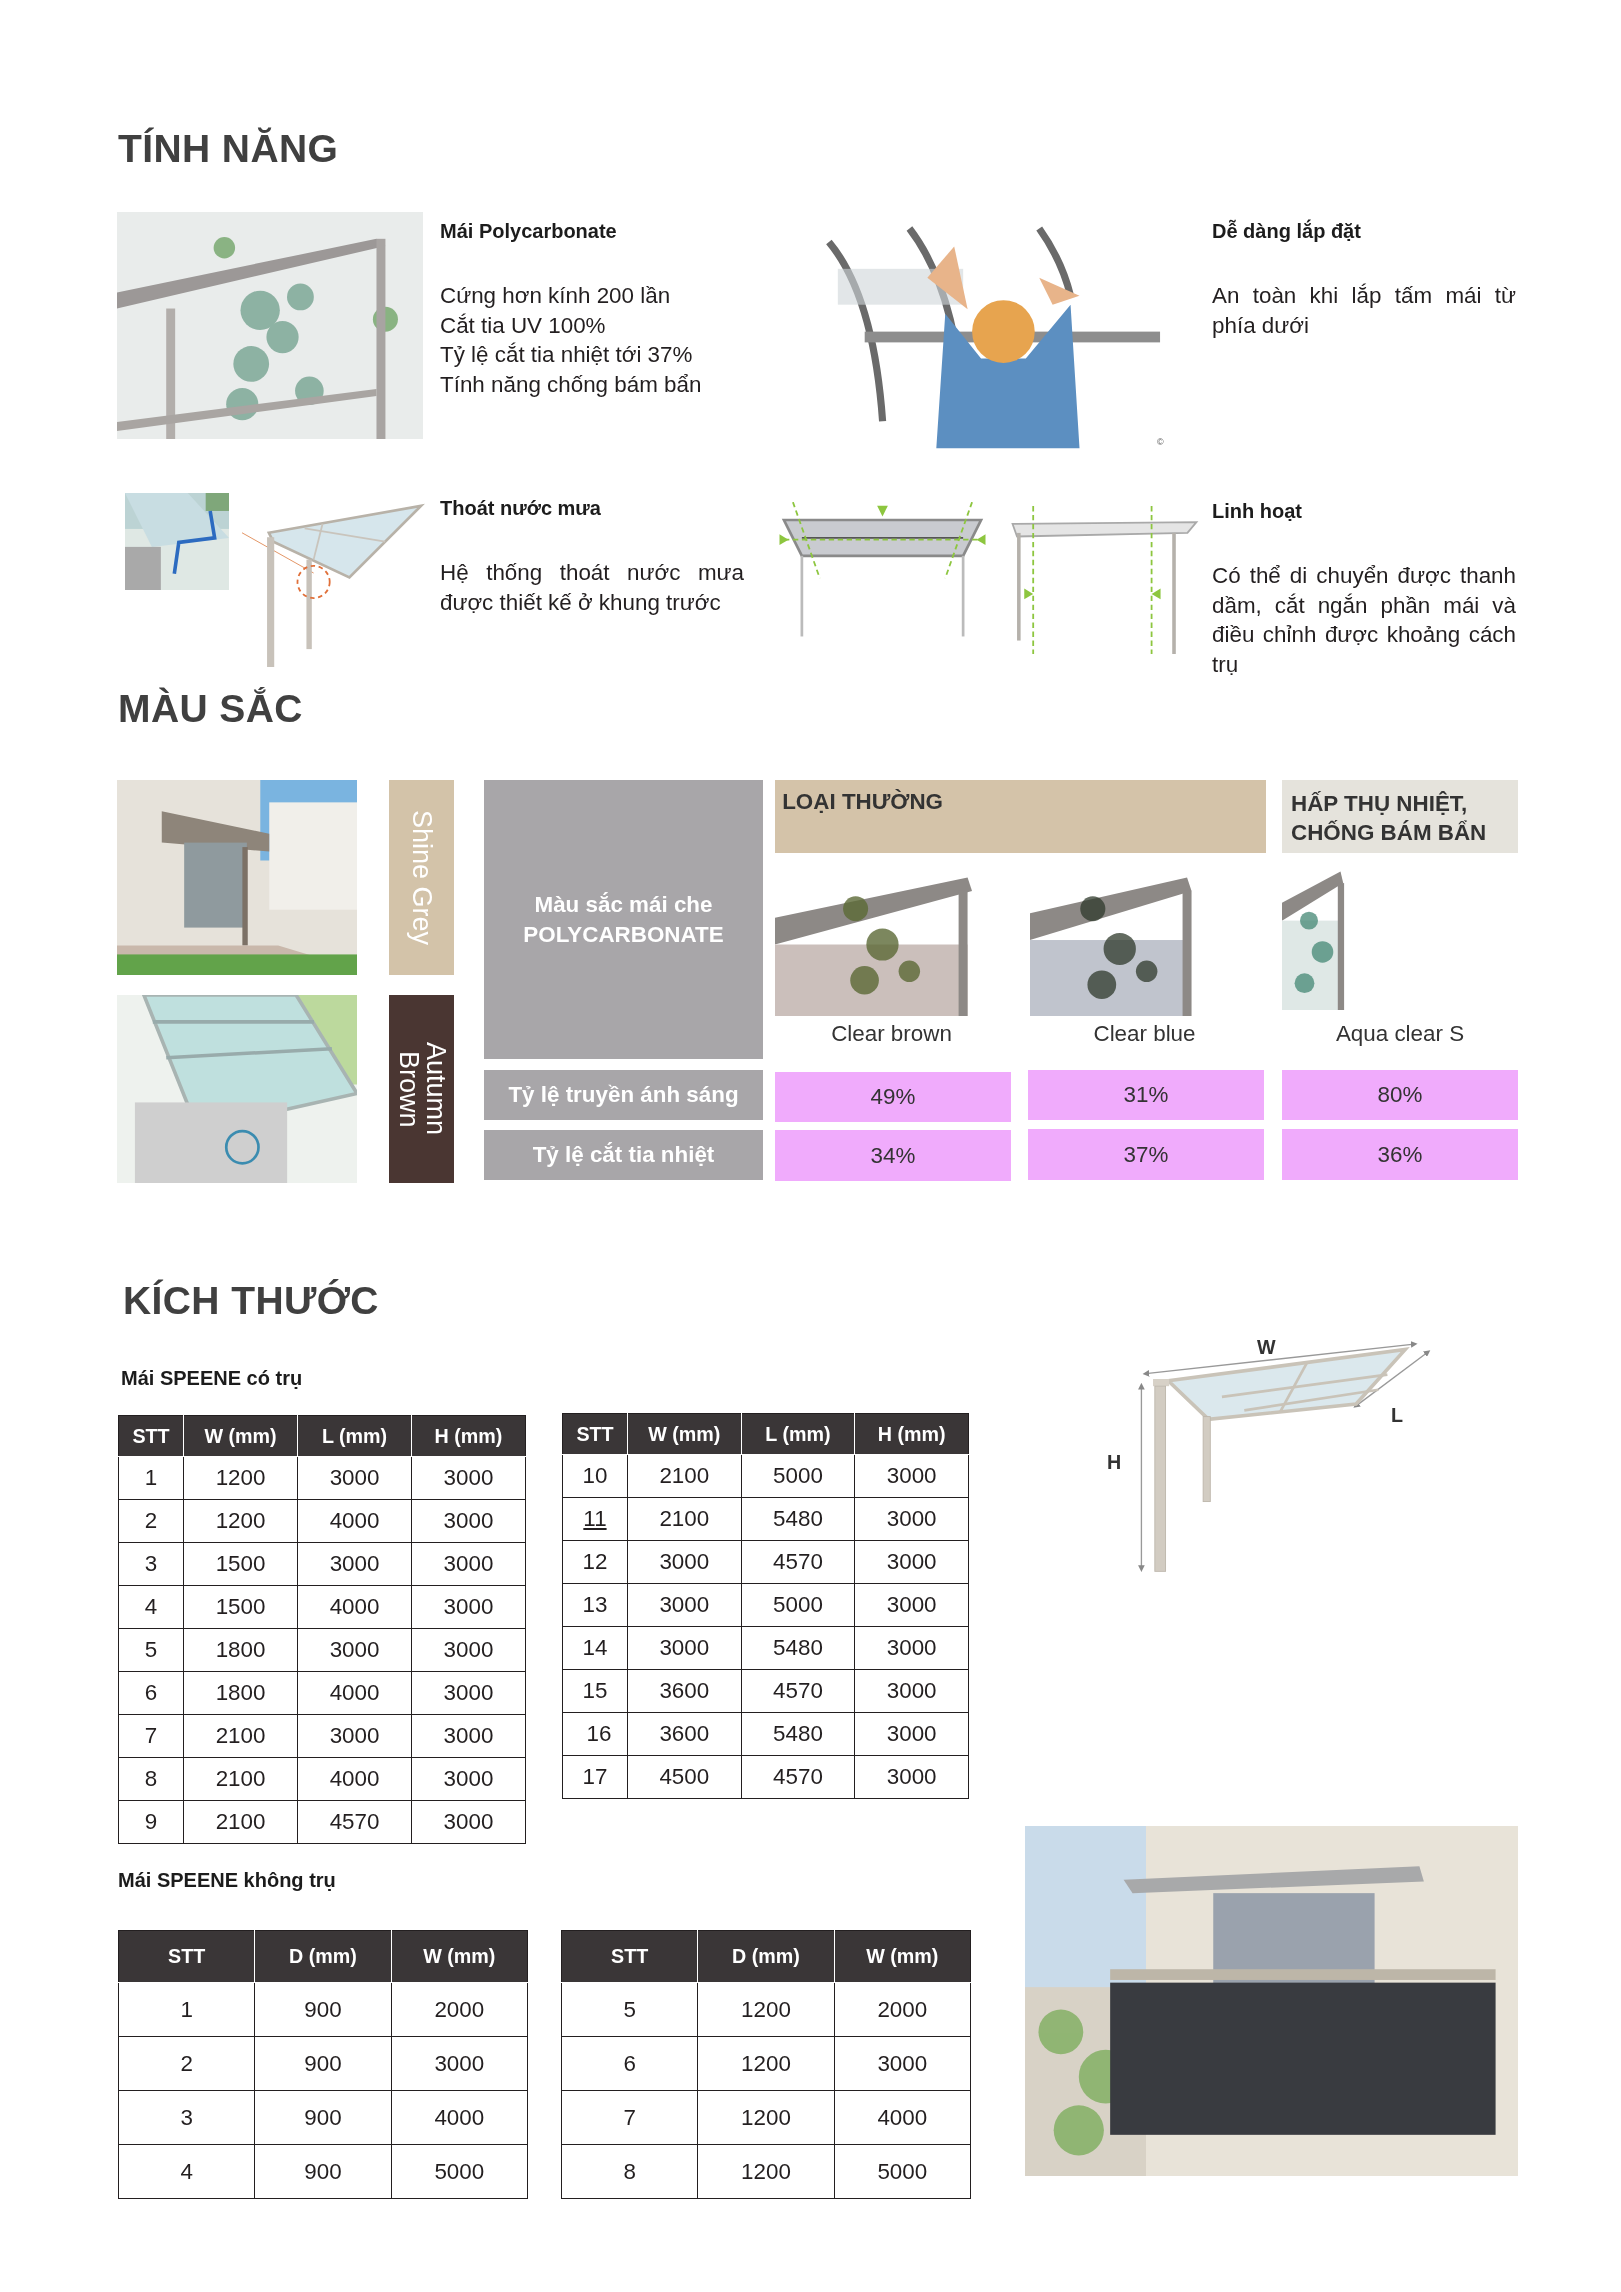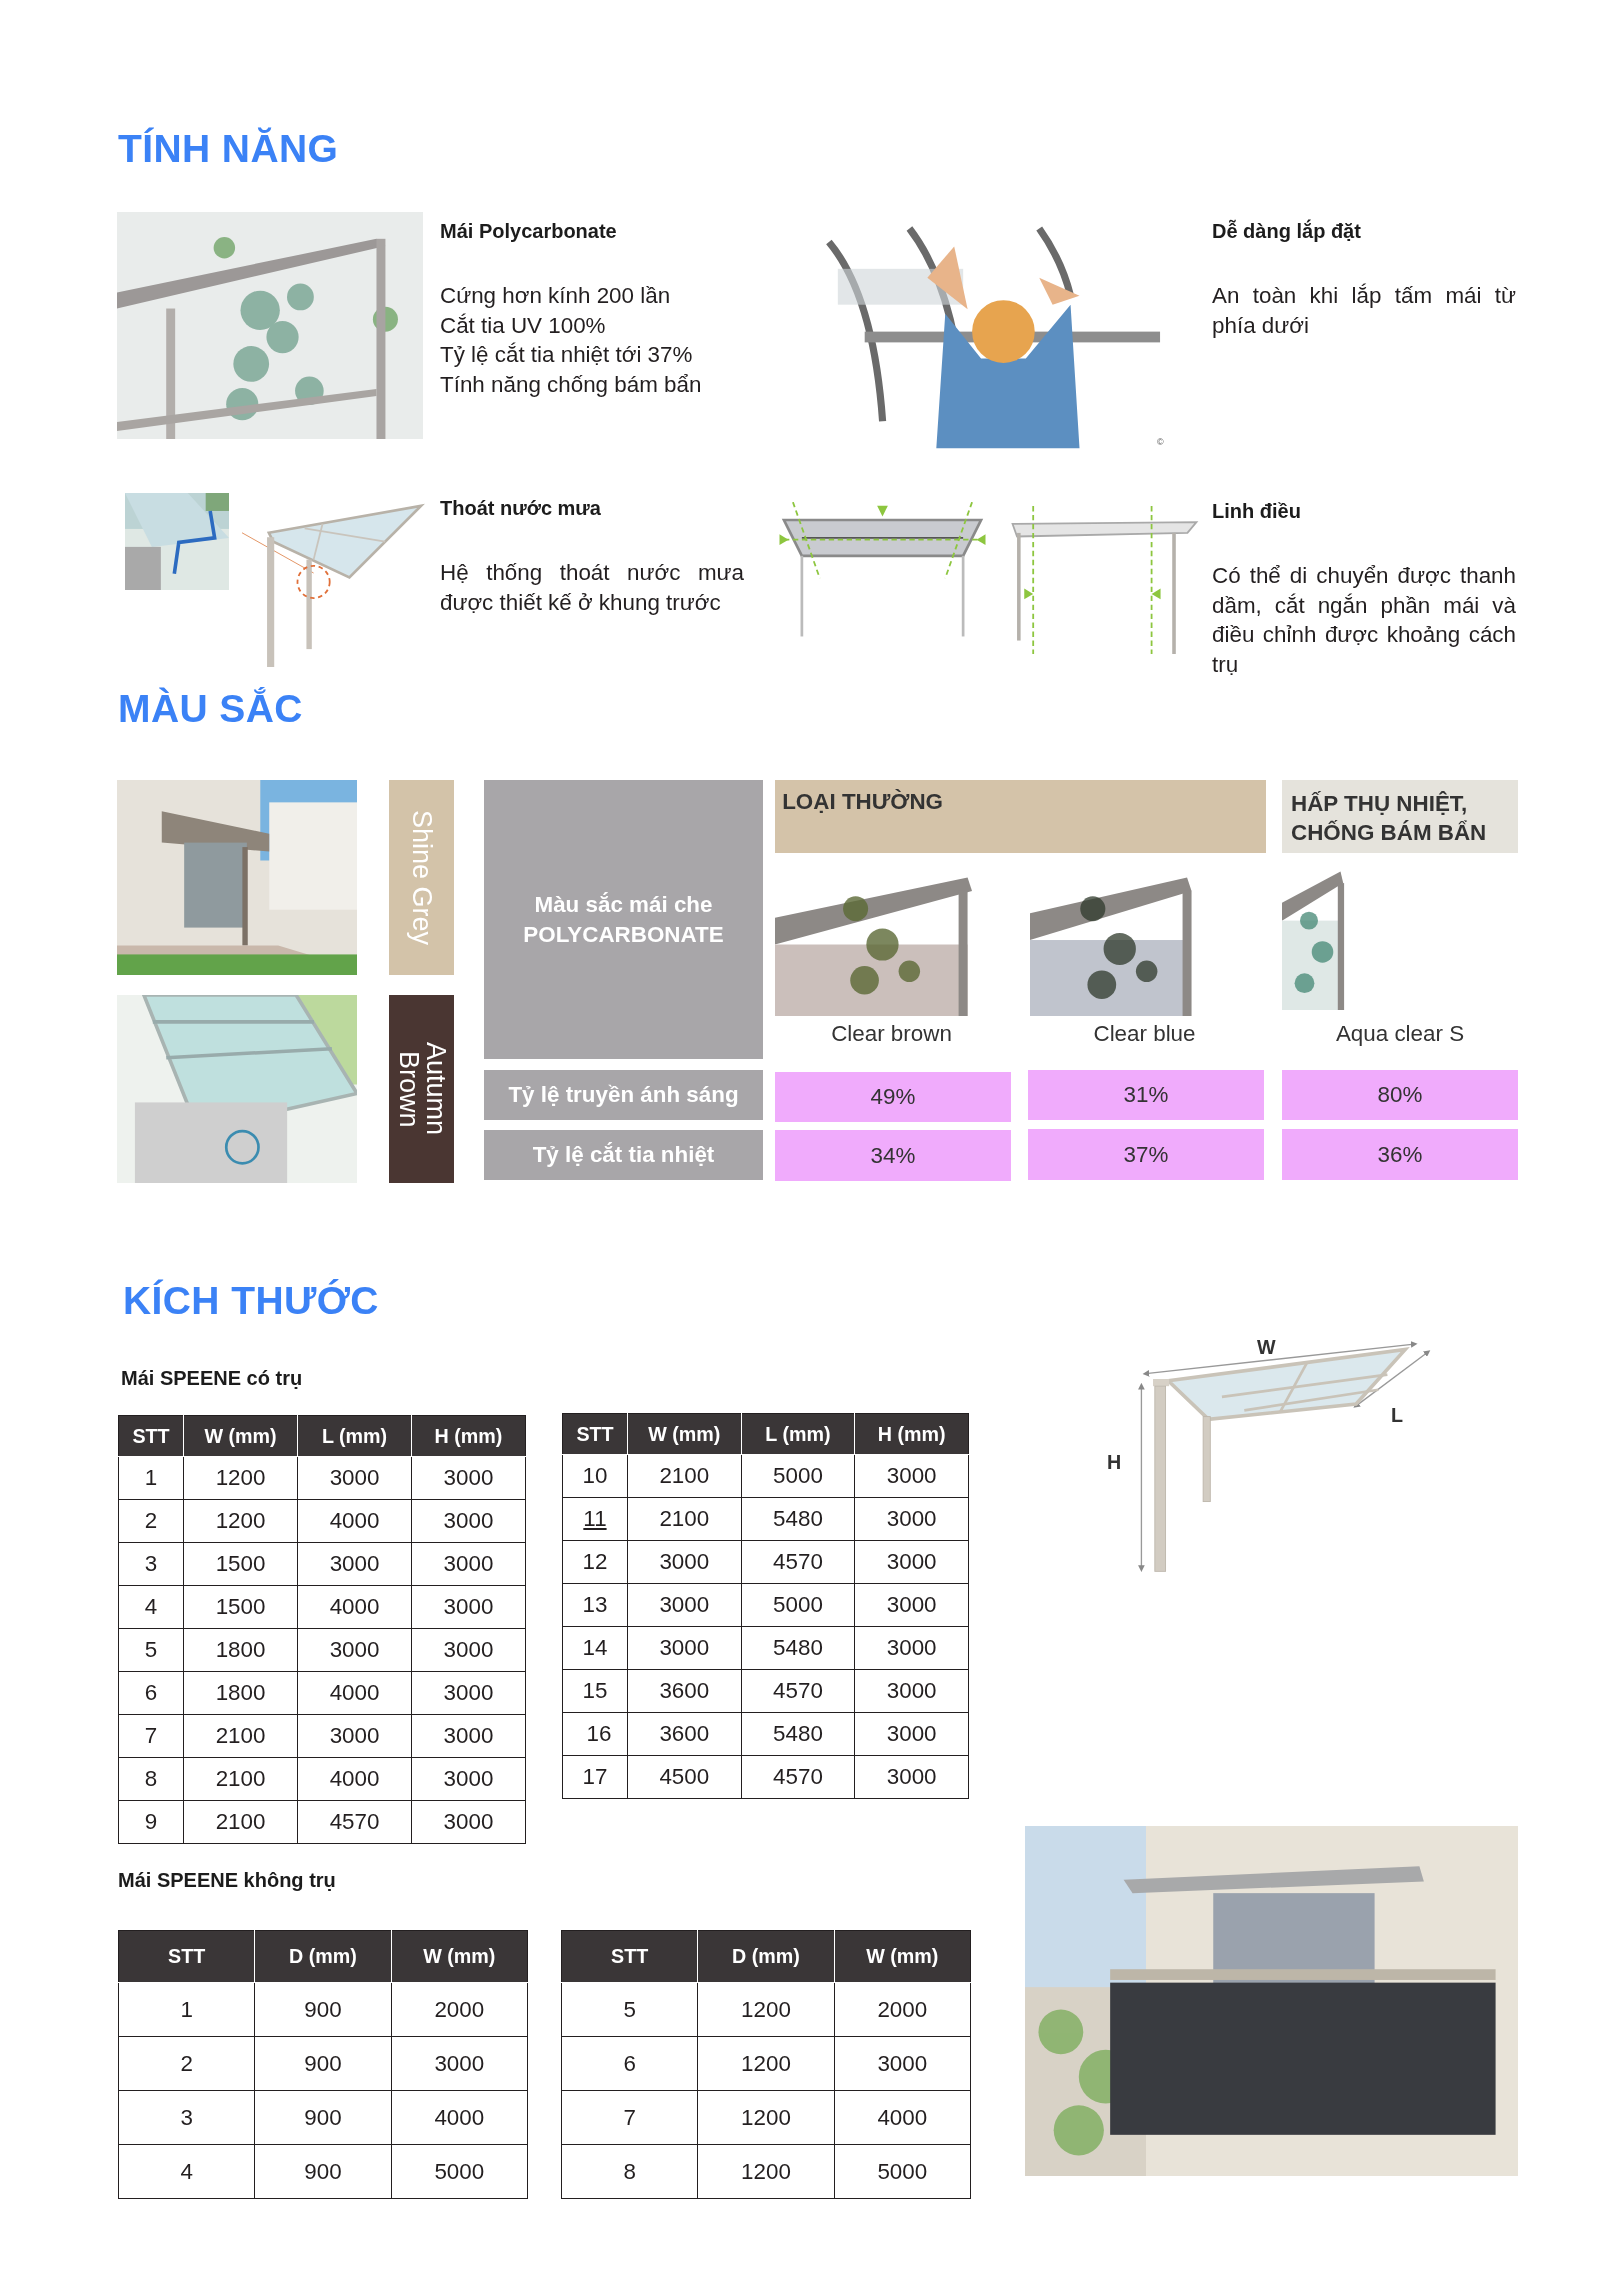--- a/index.html
+++ b/index.html
@@ -1,19 +1,19 @@
 <!DOCTYPE html>
 <html style="font-size:14.3px"><head>
 <meta charset="utf-8">
 <style>
   * { box-sizing: border-box; margin: 0; padding: 0; }
   html, body { width: 1622px; height: 2293px; background: #ffffff; }
   body { position: relative; font-family: "Liberation Sans", sans-serif; color: #231f20; overflow: hidden; }
   .abs { position: absolute; }
-  .h1 { font-weight: bold; font-size: 39px; letter-spacing: 0.4px; color: #3b82f6; }
+  .h1 { font-weight: bold; font-size: 39px; letter-spacing: 0.4px; color: #404040; }
   .h2 { font-weight: bold; font-size: 20px; color: #1c1c1c; }
   .body-txt { font-size: 22.4px; line-height: 29.6px; color: #231f20; }
   .justify { text-align: justify; text-align-last: left; }
 
   
   .photo { overflow: hidden; background: #eef0ef; }
   .photo svg { display: block; width: 100%; height: 100%; }
 
   
   .swatch-label { display: flex; align-items: center; justify-content: center; }
@@ -120,21 +120,21 @@
   <svg viewBox="0 0 215 165" width="193" height="148">
     <polygon points="5,20 210,18 200,30 10,34" fill="#e5e5e5" stroke="#a9a9a9" stroke-width="2"></polygon>
     <line x1="12" y1="30" x2="12" y2="150" stroke="#b5b1ab" stroke-width="4"></line>
     <line x1="185" y1="30" x2="185" y2="165" stroke="#b5b1ab" stroke-width="4"></line>
     <line x1="28" y1="0" x2="28" y2="165" stroke="#8dc63f" stroke-width="2" stroke-dasharray="6,4"></line>
     <line x1="160" y1="0" x2="160" y2="165" stroke="#8dc63f" stroke-width="2" stroke-dasharray="6,4"></line>
     <polygon points="18,92 28,98 18,104" fill="#8dc63f"></polygon>
     <polygon points="170,92 160,98 170,104" fill="#8dc63f"></polygon>
   </svg>
 </div>
-<div class="abs h2" style="left:1212px;top:500px;">Linh điều</div>
+<div class="abs h2" style="left:1212px;top:500px;">Linh hoạt</div>
 <div class="abs body-txt justify" style="left:1212px;top:561px;width:304px;">Có thể di chuyển được thanh dầm, cắt ngắn phần mái và điều chỉnh được khoảng cách trụ</div>
 
 <div class="abs h1" style="left:118px;top:687px;">MÀU SẮC</div>
 
 <div class="abs photo" style="left:117px;top:780px;width:240px;height:195px;">
   <svg viewBox="0 0 268 218" preserveAspectRatio="none">
     <rect width="268" height="218" fill="#e6e2da"></rect>
     <rect x="160" y="0" width="108" height="90" fill="#7ab4e0"></rect>
     <rect x="170" y="25" width="98" height="120" fill="#f1efea"></rect>
     <polygon points="50,35 170,60 170,80 50,70" fill="#8e857a"></polygon>

